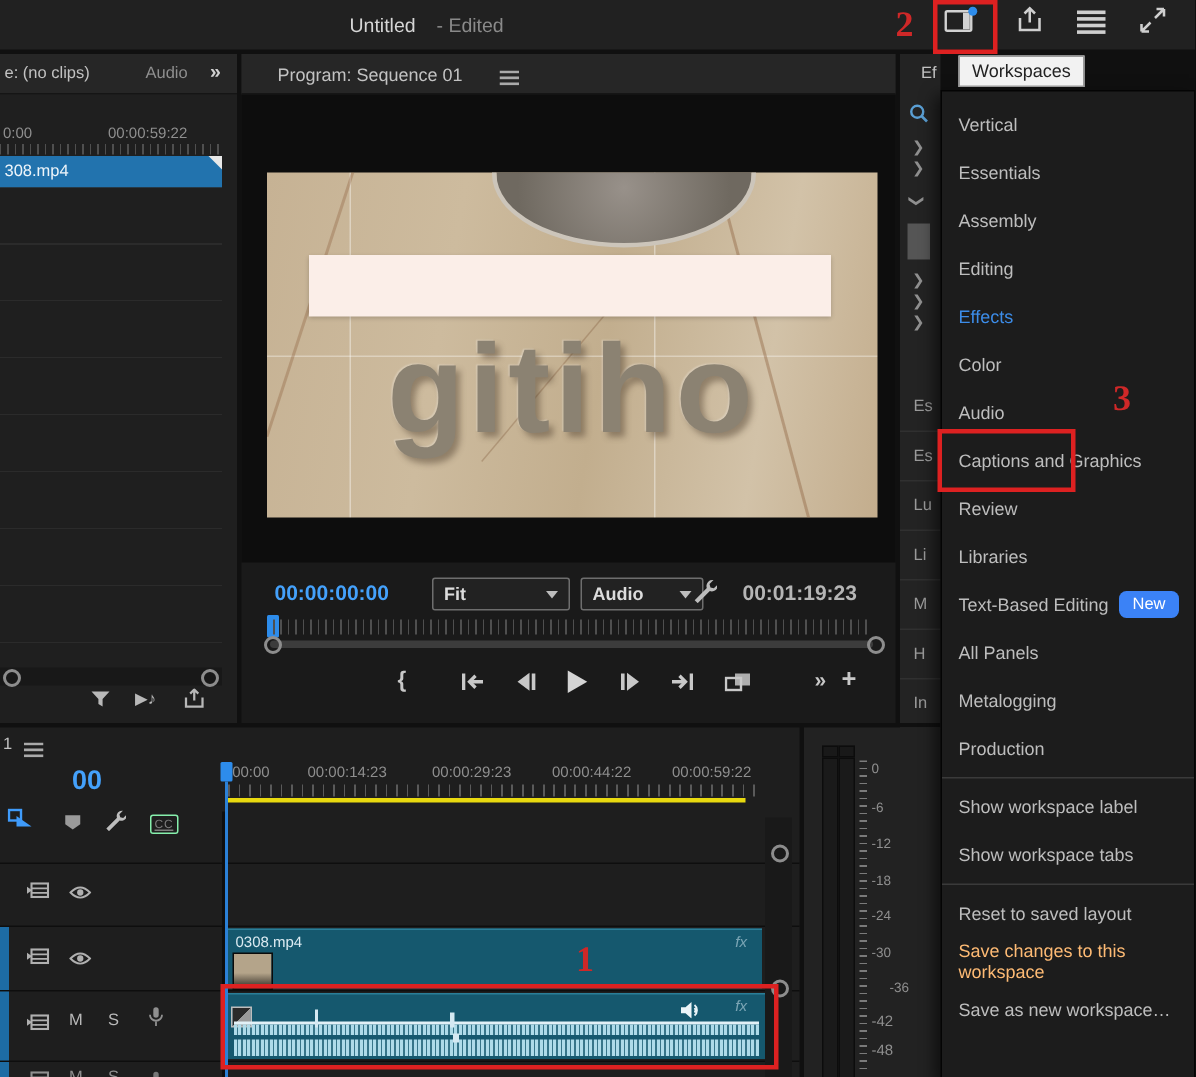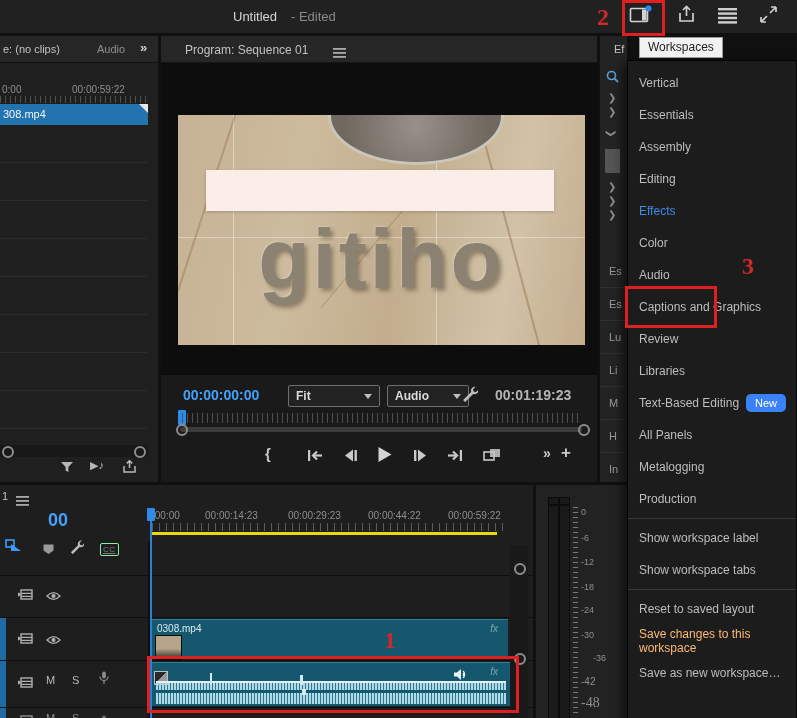--- a/index.html
+++ b/index.html
@@ -416,21 +416,21 @@
     <div class="abs" style="left:23px;top:20px;width:9px;height:213px;border:1px solid #0c0c0c;background:#1a1a1a;"></div>
     <div class="abs ticks-v" style="left:37px;top:22px;width:5px;height:206px;"></div>
     <span class="abs txt dim" style="left:45px;top:22px;font-size:9px;">0</span>
     <span class="abs txt dim" style="left:45px;top:48px;font-size:9px;">-6</span>
     <span class="abs txt dim" style="left:45px;top:72px;font-size:9px;">-12</span>
     <span class="abs txt dim" style="left:45px;top:97px;font-size:9px;">-18</span>
     <span class="abs txt dim" style="left:45px;top:120px;font-size:9px;">-24</span>
     <span class="abs txt dim" style="left:45px;top:145px;font-size:9px;">-30</span>
     <span class="abs txt dim" style="left:45px;top:168px;font-size:9px;margin-left:12px;">-36</span>
     <span class="abs txt dim" style="left:45px;top:191px;font-size:10px;">-42</span>
-    <span class="abs txt dim" style="left:45px;top:210px;font-size:14px;font-family:Liberation Serif, serif;">-48</span>
+    <span class="abs txt dim" style="left:45px;top:210px;font-size:10px;">-48</span>
   </div>
 
   <div id="wsmenu" class="abs">
     <div class="mi">
         <span>Vertical</span>
       </div>
     <div class="mi">
         <span>Essentials</span>
       </div>
     <div class="mi">

